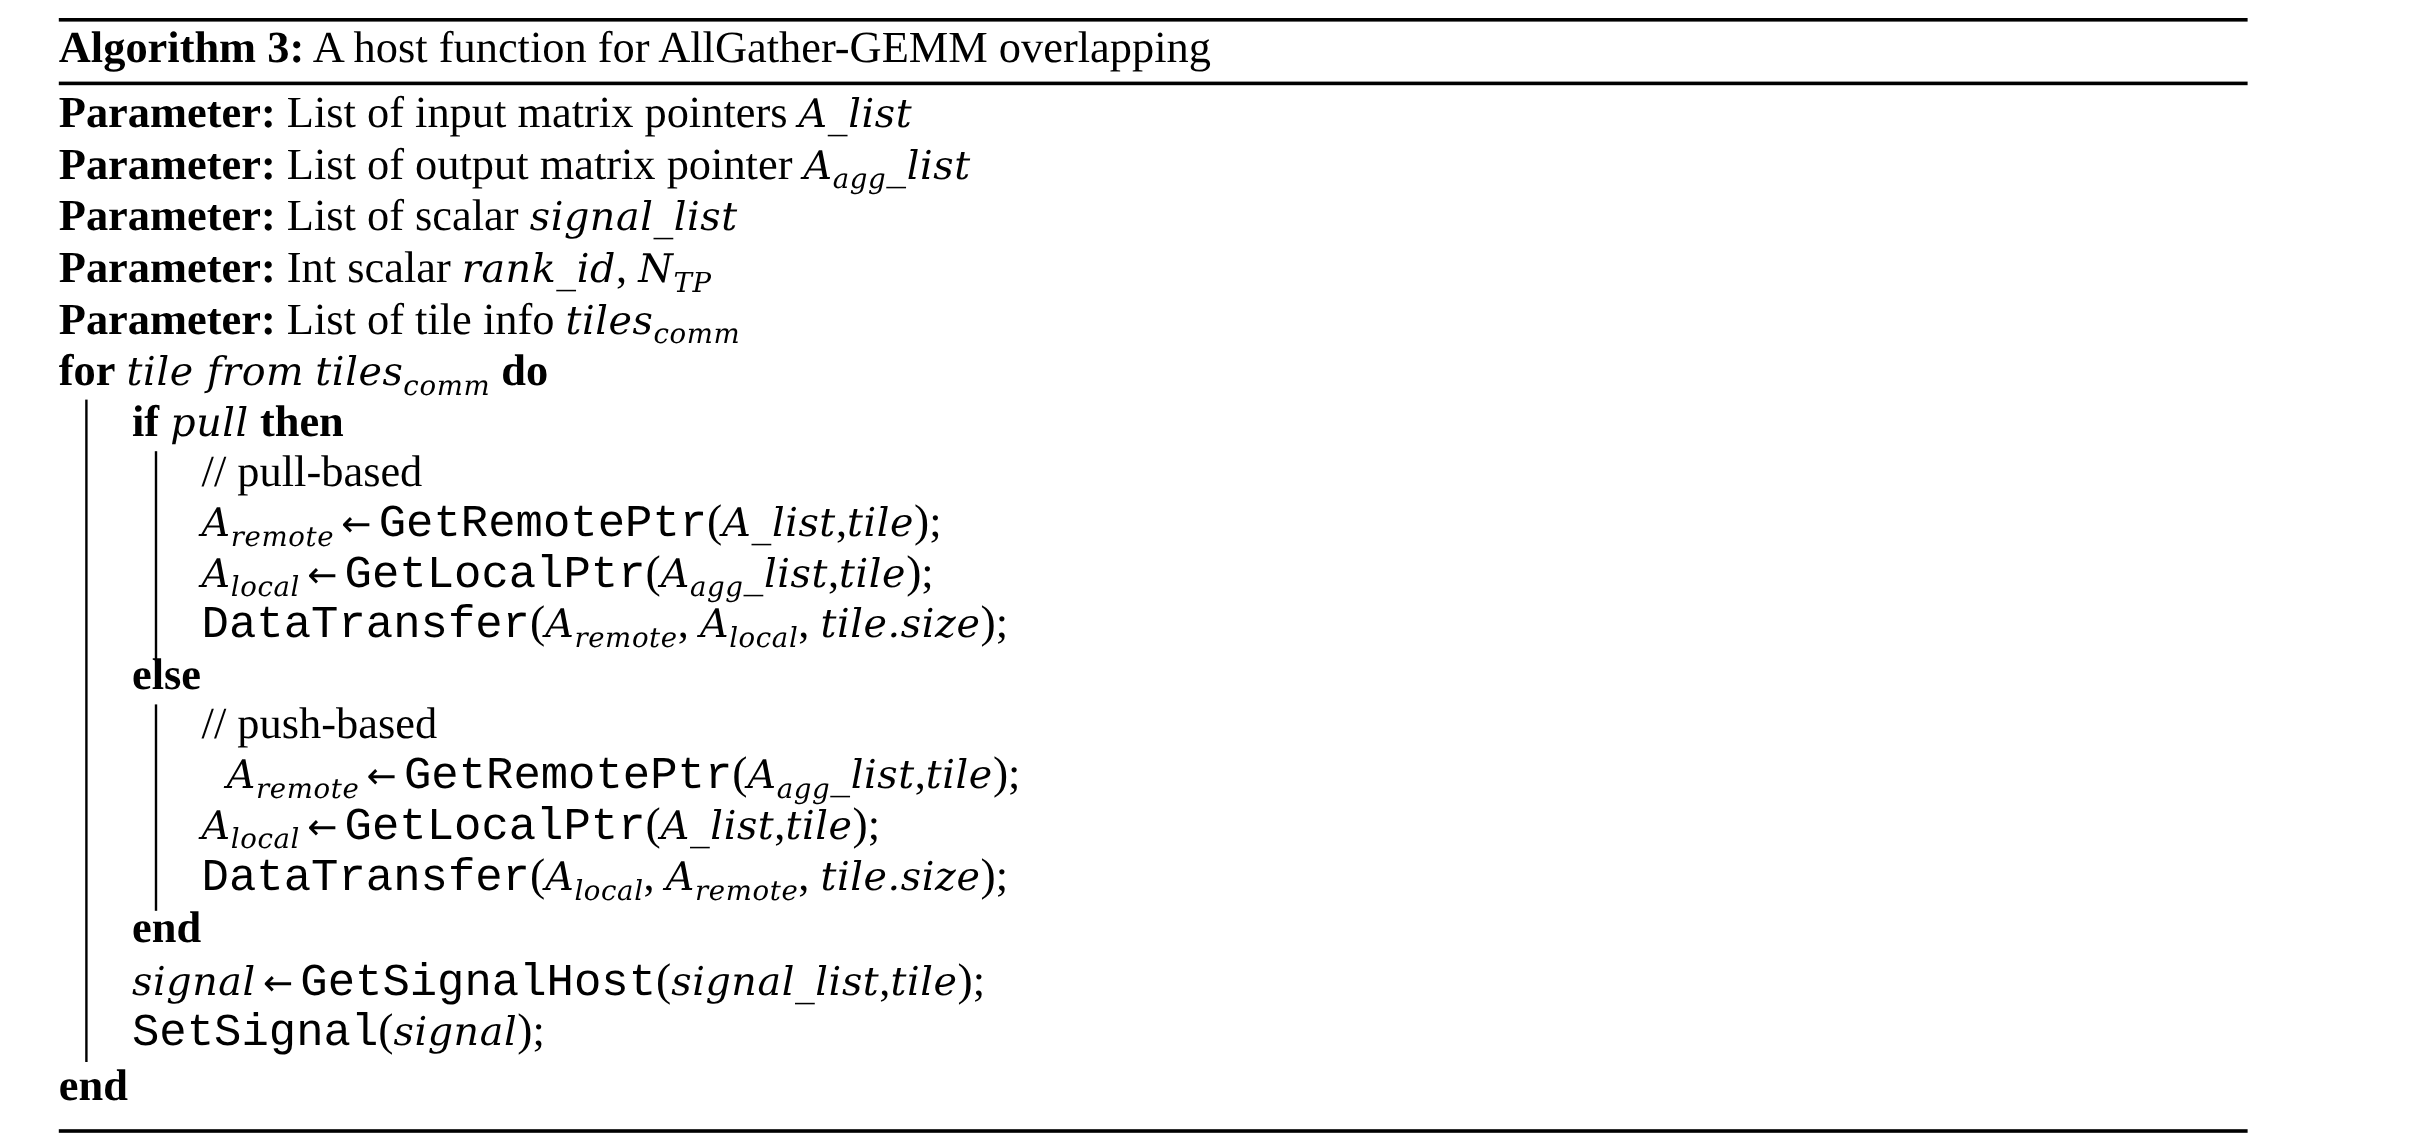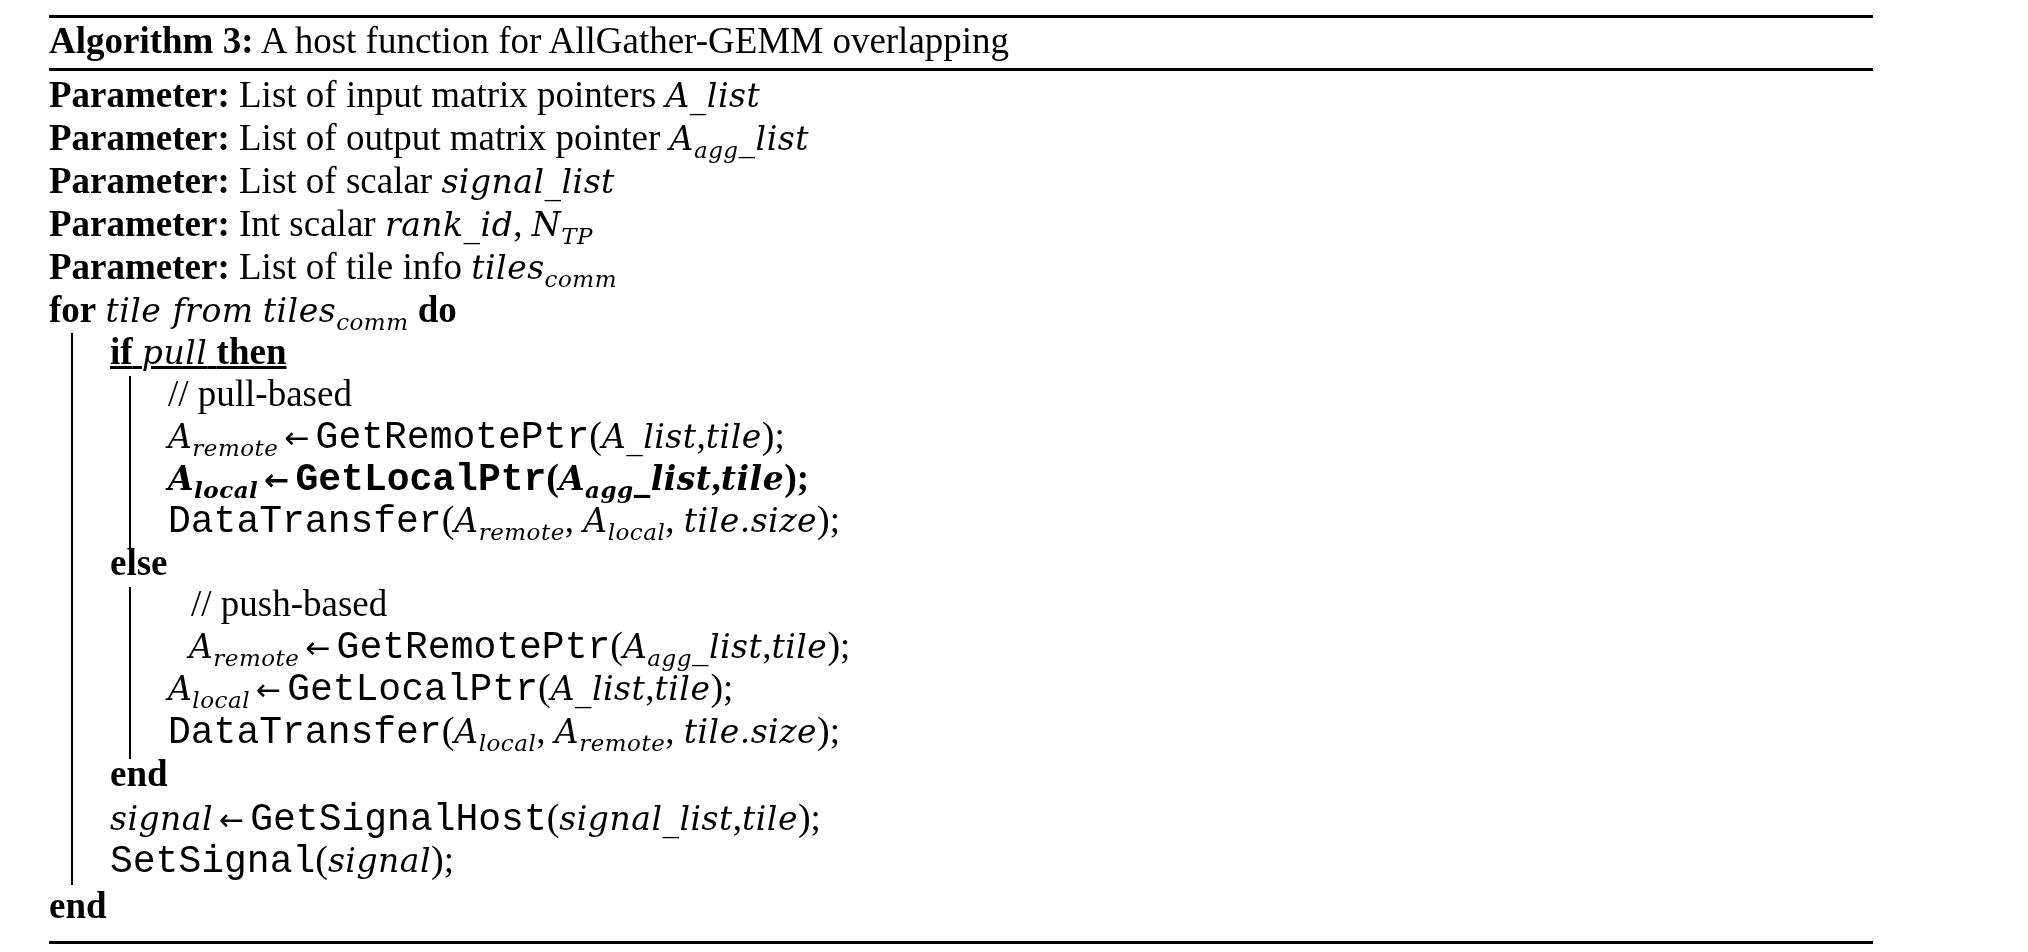--- a/index.html
+++ b/index.html
@@ -124,51 +124,51 @@
 
   <div class="line" style="left:0; top:288px;">
     <span class="kw">for</span>
     <span class="m">tile from</span>
     <span class="m"><span>tiles</span><span class="sub">comm</span></span>
     <span class="kw">do</span>
   </div>
 
   <div class="vbar" style="left:22px; top:333px; height:552px;"></div>
 
-  <div class="line" style="left:61px; top:330px;text-decoration:underline;">
+  <div class="line" style="left:61px; top:330px;">
     <span class="kw">if</span>
     <span class="m">pull</span>
     <span class="kw">then</span>
   </div>
 
   <div class="vbar" style="left:80px; top:376px; height:175px;"></div>
 
   <div class="line" style="left:119px; top:372px;">
     <span>// pull-based</span>
   </div>
 
   <div class="line" style="left:119px; top:414px;">
     <span class="m"><span>A</span><span class="sub">remote</span></span><span class="arrow">←</span><span class="tt">GetRemotePtr</span><span class="paren">(</span><span class="m">A_list</span><span>,</span><span class="m">tile</span><span class="paren">)</span><span>;</span>
   </div>
 
-  <div class="line" style="left:119px; top:456px;font-weight:bold;">
+  <div class="line" style="left:119px; top:456px;">
     <span class="m"><span>A</span><span class="sub">local</span></span><span class="arrow">←</span><span class="tt">GetLocalPtr</span><span class="paren">(</span><span class="m"><span>A</span><span class="sub">agg</span><span>_list</span></span><span>,</span><span class="m">tile</span><span class="paren">)</span><span>;</span>
   </div>
 
   <div class="line" style="left:119px; top:498px;">
     <span class="tt">DataTransfer</span><span class="paren">(</span><span class="m"><span>A</span><span class="sub">remote</span></span><span>,</span> <span class="m"><span>A</span><span class="sub">local</span></span><span>,</span> <span class="m">tile.size</span><span class="paren">)</span><span>;</span>
   </div>
 
   <div class="line" style="left:61px; top:541px;">
     <span class="kw">else</span>
   </div>
 
   <div class="vbar" style="left:80px; top:587px; height:172px;"></div>
 
-  <div class="line" style="left:119px; top:582px;margin-left:23px;">
+  <div class="line" style="left:119px; top:582px;">
     <span>// push-based</span>
   </div>
 
   <div class="line" style="left:119px; top:624px;margin-left:21px;">
     <span class="m"><span>A</span><span class="sub">remote</span></span><span class="arrow">←</span><span class="tt">GetRemotePtr</span><span class="paren">(</span><span class="m"><span>A</span><span class="sub">agg</span><span>_list</span></span><span>,</span><span class="m">tile</span><span class="paren">)</span><span>;</span>
   </div>
 
   <div class="line" style="left:119px; top:666px;">
     <span class="m"><span>A</span><span class="sub">local</span></span><span class="arrow">←</span><span class="tt">GetLocalPtr</span><span class="paren">(</span><span class="m">A_list</span><span>,</span><span class="m">tile</span><span class="paren">)</span><span>;</span>
   </div>

